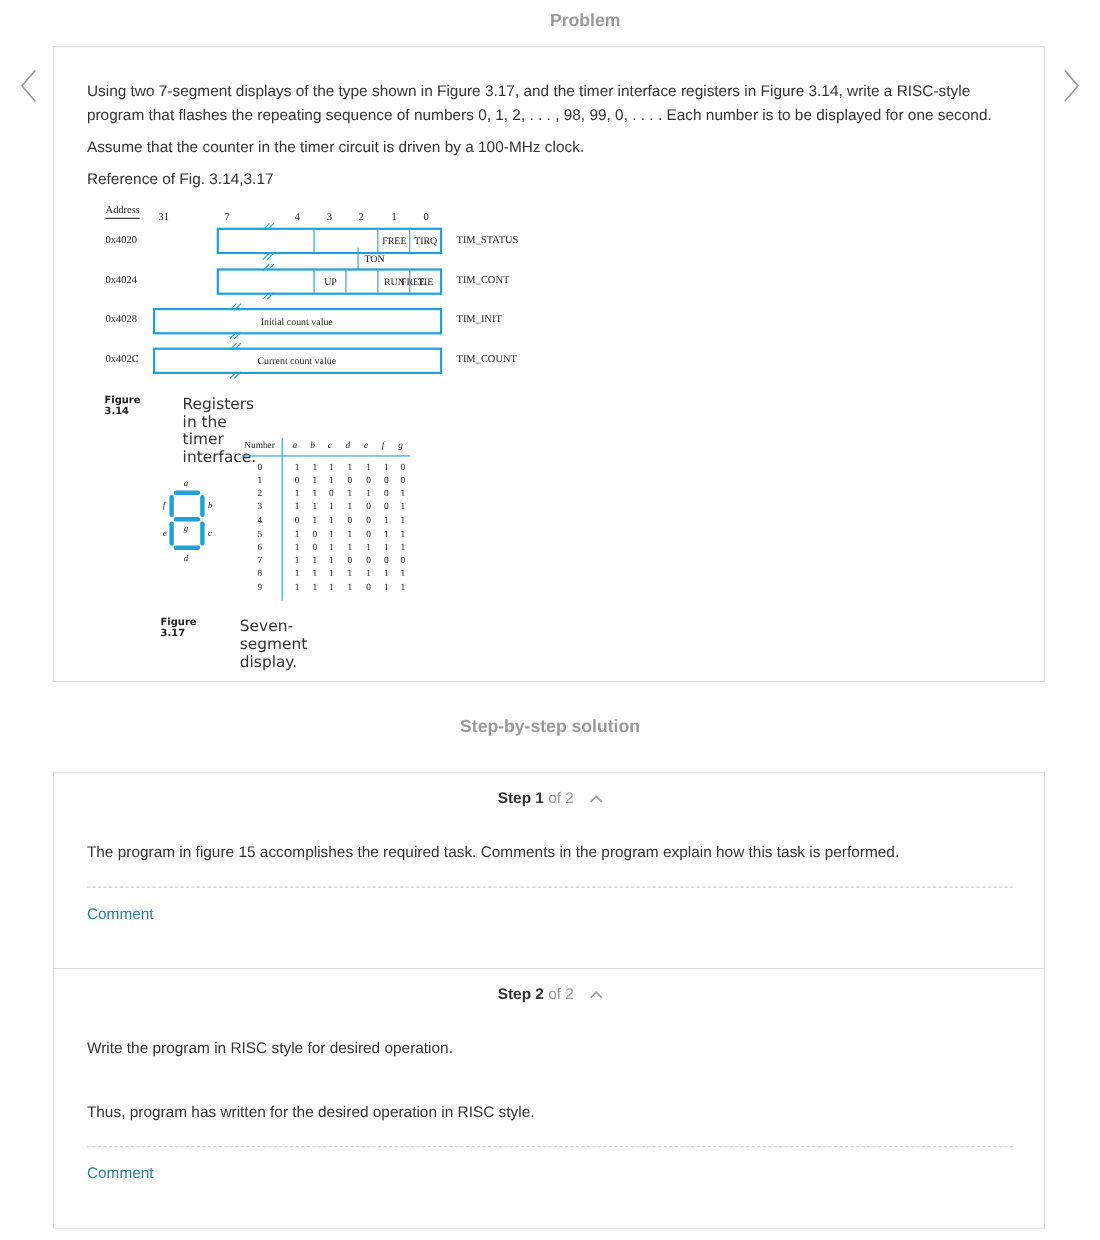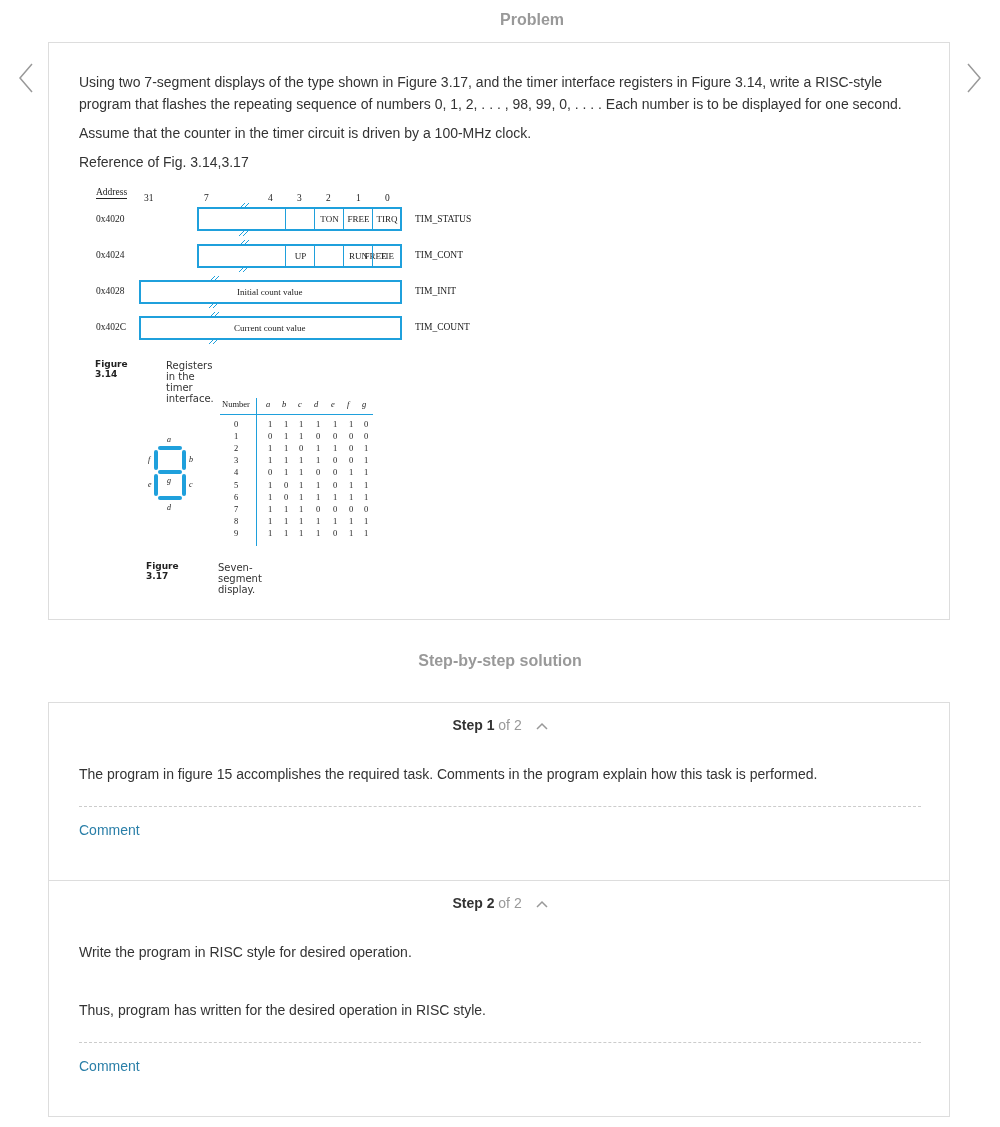--- a/index.html
+++ b/index.html
@@ -7,21 +7,21 @@
   .section-title{position:absolute;left:0;width:1000px;text-align:center;font-size:16px;font-weight:bold;color:#999;}
   .nav-arrow{position:absolute;top:58px;width:24px;height:40px;cursor:pointer;}
   .nav-arrow svg{display:block}
   .card{position:absolute;left:48px;width:902px;border:1px solid #ddd;background:#fff;box-sizing:border-box;}
   .ptext{position:absolute;left:30px;font-size:14px;line-height:22px;color:#333;width:850px;}
   .fig{position:absolute;font-family:"Liberation Serif",serif;color:#222;}
   .fig .t{position:absolute;font-size:9.5px;white-space:nowrap;}
   .reg{position:absolute;border:2px solid #1fa0dc;box-sizing:border-box;height:24px;}
   .cell{position:absolute;top:0;height:20px;border-left:1px solid #1fa0dc;font-size:9px;text-align:center;line-height:20px;}
   .caption-b{position:absolute;font-family:"DejaVu Sans",sans-serif;font-weight:bold;font-size:9px;color:#222;}
-  .caption-t{position:absolute;font-family:"DejaVu Sans",sans-serif;font-size:10px;color:#333;}
+  .caption-t{position:absolute;font-family:"DejaVu Sans",sans-serif;font-size:14px;color:#333;}
   .seg{position:absolute;background:#1fa0dc;border-radius:2px;}
   .step-head{position:absolute;left:0;width:902px;text-align:center;font-size:14px;}
   .step-head b{color:#333}
   .step-head .of{color:#999}
   .chev{display:inline-block;margin-left:10px;vertical-align:middle}
   .dash{position:absolute;left:30px;width:842px;border-top:1px dashed #ccc;}
   .comment{position:absolute;left:30px;font-size:14px;color:#2a7fa8;cursor:pointer;}
 </style>
 </head>
 <body>
@@ -52,21 +52,21 @@
   <div class="t" style="left:204px;top:193px;">7</div>
   <div class="t" style="left:268px;top:193px;">4</div>
   <div class="t" style="left:297px;top:193px;">3</div>
   <div class="t" style="left:326px;top:193px;">2</div>
   <div class="t" style="left:356px;top:193px;">1</div>
   <div class="t" style="left:385px;top:193px;">0</div>
 
   <div class="t" style="left:96px;top:214px;">0x4020</div>
   <div class="reg" style="left:197px;top:207px;width:205px;">
     <div class="cell" style="left:86px;width:29px;"></div>
-    <div class="cell" style="left:115px;width:29px;">TON</div>
+    <div class="cell" style="left:126px;width:29px;margin-top:16px;">TON</div>
     <div class="cell" style="left:144px;width:29px;">FREE</div>
     <div class="cell" style="left:173px;width:28px;">TIRQ</div>
   </div>
   <div class="t" style="left:415px;top:214px;">TIM_STATUS</div>
 
   <div class="t" style="left:96px;top:250px;">0x4024</div>
   <div class="reg" style="left:197px;top:244px;width:205px;">
     <div class="cell" style="left:86px;width:29px;">UP</div>
     <div class="cell" style="left:115px;width:29px;padding-left:46px;">FREE</div>
     <div class="cell" style="left:144px;width:29px;">RUN</div>

